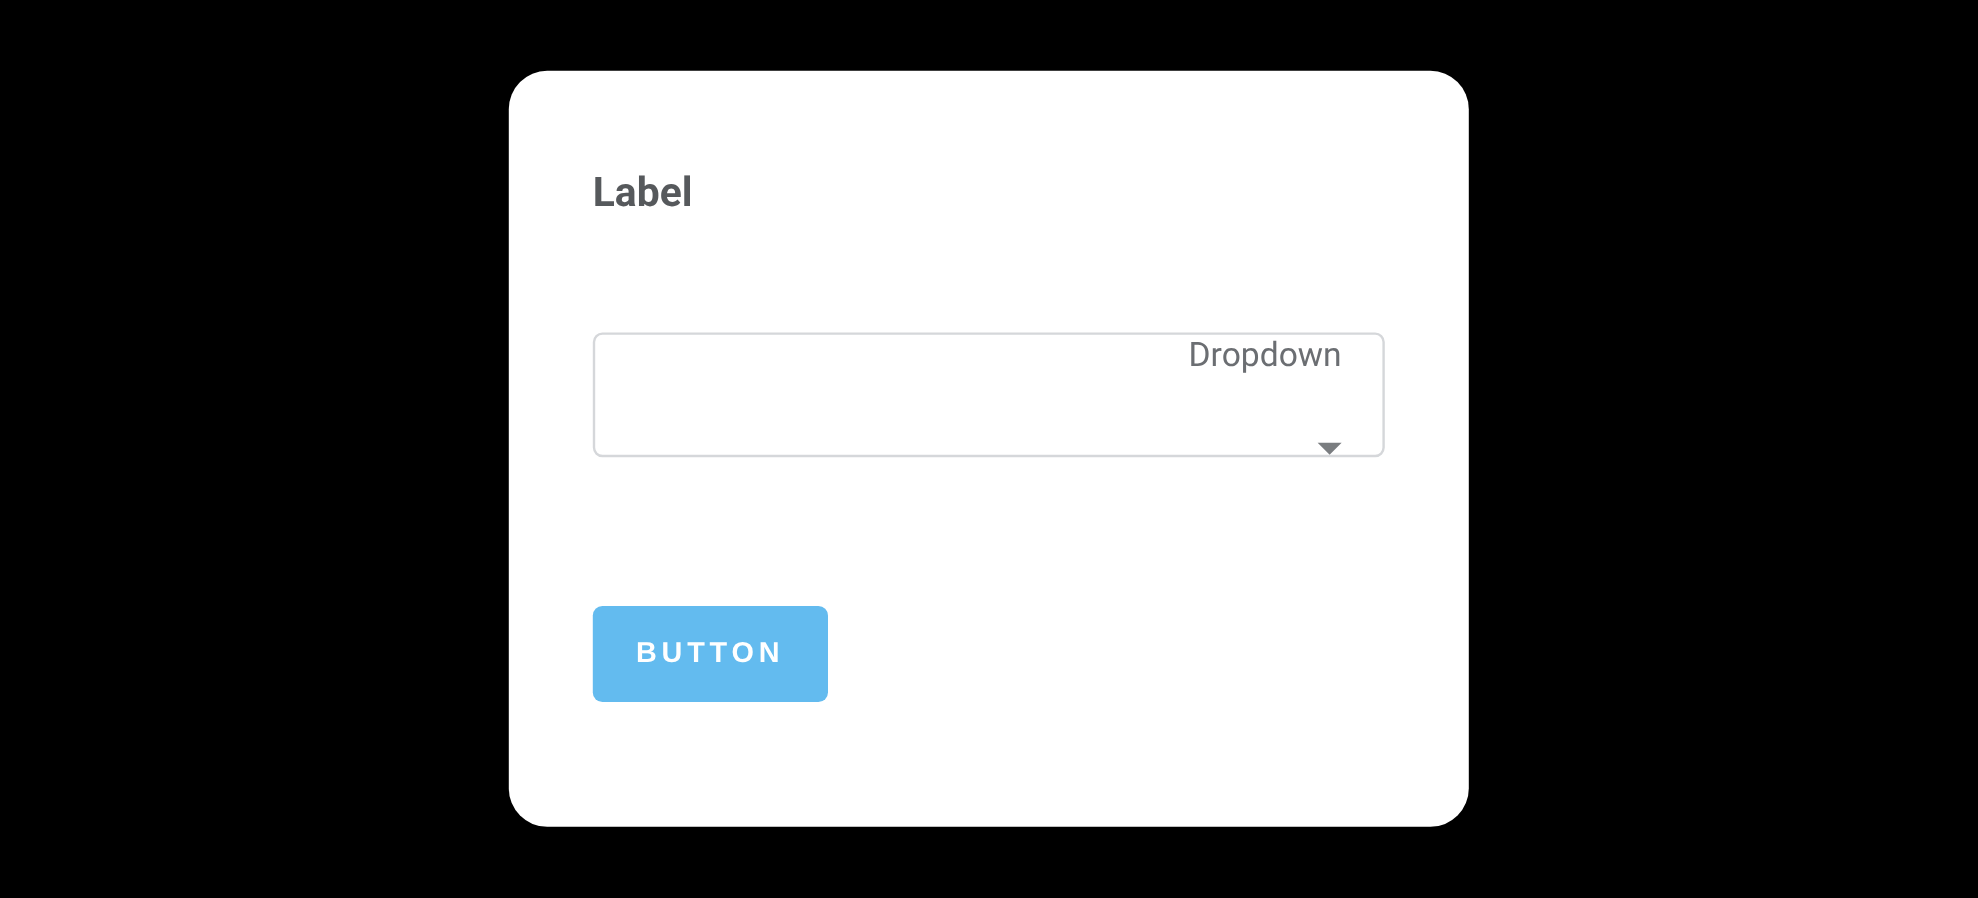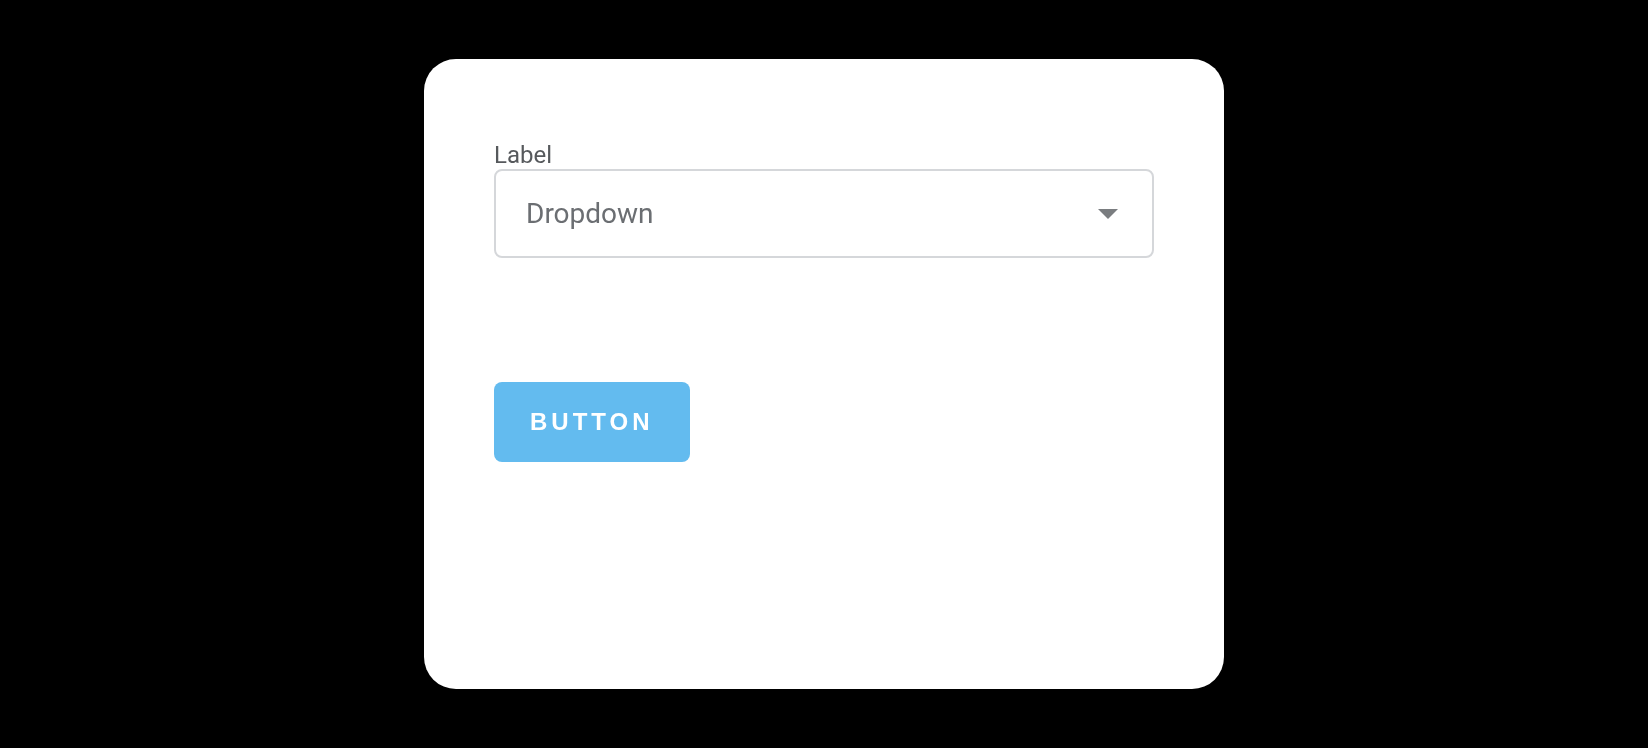--- a/index.html
+++ b/index.html
@@ -23,36 +23,38 @@
       width: 800px;
       height: 630px;
       background: #ffffff;
       border-radius: 32px;
       padding: 82px 70px 70px 70px;
       position: relative;
       box-shadow: 0 30px 60px rgba(0,0,0,0.6), 0 10px 20px rgba(0,0,0,0.4);
     }
 
     .label {
-      font-size: 24px;
-      font-weight: 400;
+      font-size: 34px;
+      font-weight: 700;
       color: #56595c;
+      margin-bottom: 96px;
     }
 
     .dropdown {
       width: 100%;
-      height: 89px;
+      height: 104px;
       border: 2px solid #d5d7da;
       border-radius: 8px;
       display: flex;
-      align-items: center;
+      align-items: flex-end;
       justify-content: space-between;
       padding: 0 34px 0 30px;
       cursor: pointer;
       margin-bottom: 124px;
+      flex-direction: column;
     }
 
     .dropdown-text {
       font-size: 28px;
       font-weight: 400;
       color: #6b6e72;
     }
 
     .dropdown-caret {
       width: 0;

